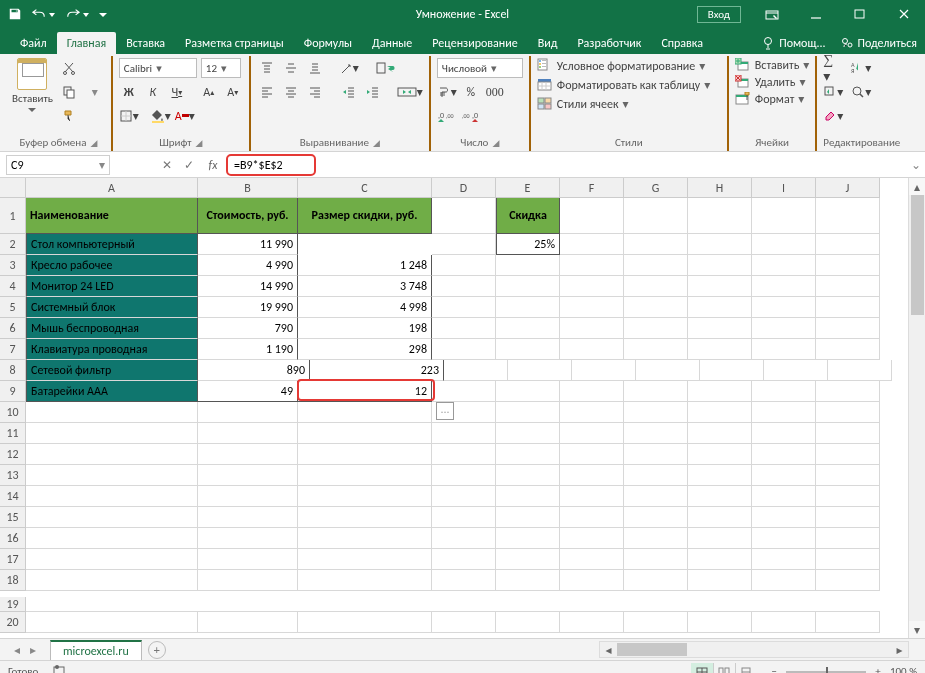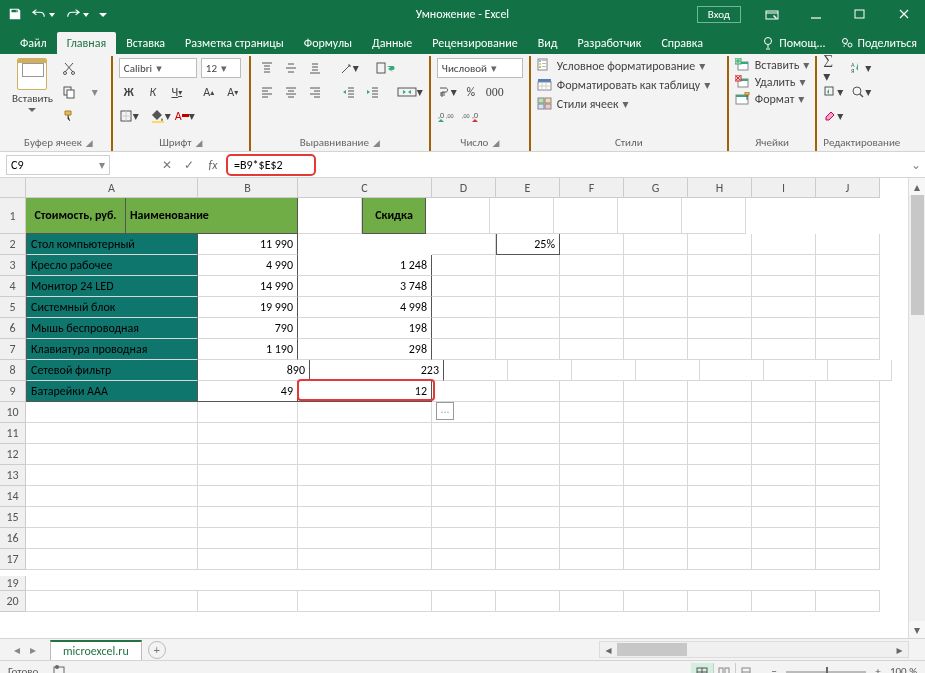--- a/index.html
+++ b/index.html
@@ -209,21 +209,21 @@
         <span class="ibtn">
             <svg width="14" height="14" viewBox="0 0 14 14">
               <path fill="#e8b85a" stroke="#b08020" d="M3 2h6v4H3z"></path>
               <path stroke="#555" d="M6 6v4l2 2"></path>
             </svg>
           </span>
           <span></span>
       </div>
     </div>
     <div class="label">
-        <span>Буфер ячеек</span> 
+        <span>Буфер обмена</span> 
         <span class="launcher">◢</span>
       </div>
   </div>
 
   <div class="group">
     <div class="body">
       <div class="rowi">
         <div class="combo" style="width:78px;">
             <span>Calibri</span>
             <span class="dd">▾</span>
@@ -506,22 +506,23 @@
     <div class="colh" style="width:64px;">E</div>
     <div class="colh" style="width:64px;">F</div>
     <div class="colh" style="width:64px;">G</div>
     <div class="colh" style="width:64px;">H</div>
     <div class="colh" style="width:64px;">I</div>
     <div class="colh" style="width:64px;">J</div>
   </div>
 
   <div class="row" style="height:36px;">
     <div class="rowhdr">1</div>
+    <div class="cell hcell first br bb" style="width:172px;">Наименование</div>
     <div class="cell hcell br bb" style="width:100px;">Стоимость, руб.</div>
-    <div class="cell hcell first br bb" style="width:172px;">Наименование</div>
+    <div class="cell hcell br bb" style="width:134px;">Размер скидки, руб.</div>
     <div class="cell" style="width:64px;"></div>
     <div class="cell hcell br bb" style="width:64px;border-left:1px solid #555;">Скидка</div>
     <div class="cell" style="width:64px;"></div>
     <div class="cell" style="width:64px;"></div>
     <div class="cell" style="width:64px;"></div>
     <div class="cell" style="width:64px;"></div>
     <div class="cell" style="width:64px;"></div>
   </div>
 
   <div id="datarows">
@@ -717,20 +718,33 @@
         <div class="cell" style="width:64px;"></div>
         <div class="cell" style="width:64px;"></div>
         <div class="cell" style="width:64px;"></div>
         <div class="cell" style="width:64px;"></div>
         <div class="cell" style="width:64px;"></div>
         <div class="cell" style="width:64px;"></div>
         <div class="cell" style="width:64px;"></div>
       </div>
       <div class="row" style="height:21px;">
         <div class="rowhdr">17</div>
+        <div class="cell" style="width:172px;"></div>
+        <div class="cell" style="width:100px;"></div>
+        <div class="cell" style="width:134px;"></div>
+        <div class="cell" style="width:64px;"></div>
+        <div class="cell" style="width:64px;"></div>
+        <div class="cell" style="width:64px;"></div>
+        <div class="cell" style="width:64px;"></div>
+        <div class="cell" style="width:64px;"></div>
+        <div class="cell" style="width:64px;"></div>
+        <div class="cell" style="width:64px;"></div>
+      </div>
+      <div class="row" style="height:21px;">
+        <div class="rowhdr">18</div>
         <div class="cell" style="width:172px;"></div>
         <div class="cell" style="width:100px;"></div>
         <div class="cell" style="width:134px;"></div>
         <div class="cell" style="width:64px;"></div>
         <div class="cell" style="width:64px;"></div>
         <div class="cell" style="width:64px;"></div>
         <div class="cell" style="width:64px;"></div>
         <div class="cell" style="width:64px;"></div>
         <div class="cell" style="width:64px;"></div>
         <div class="cell" style="width:64px;"></div>

